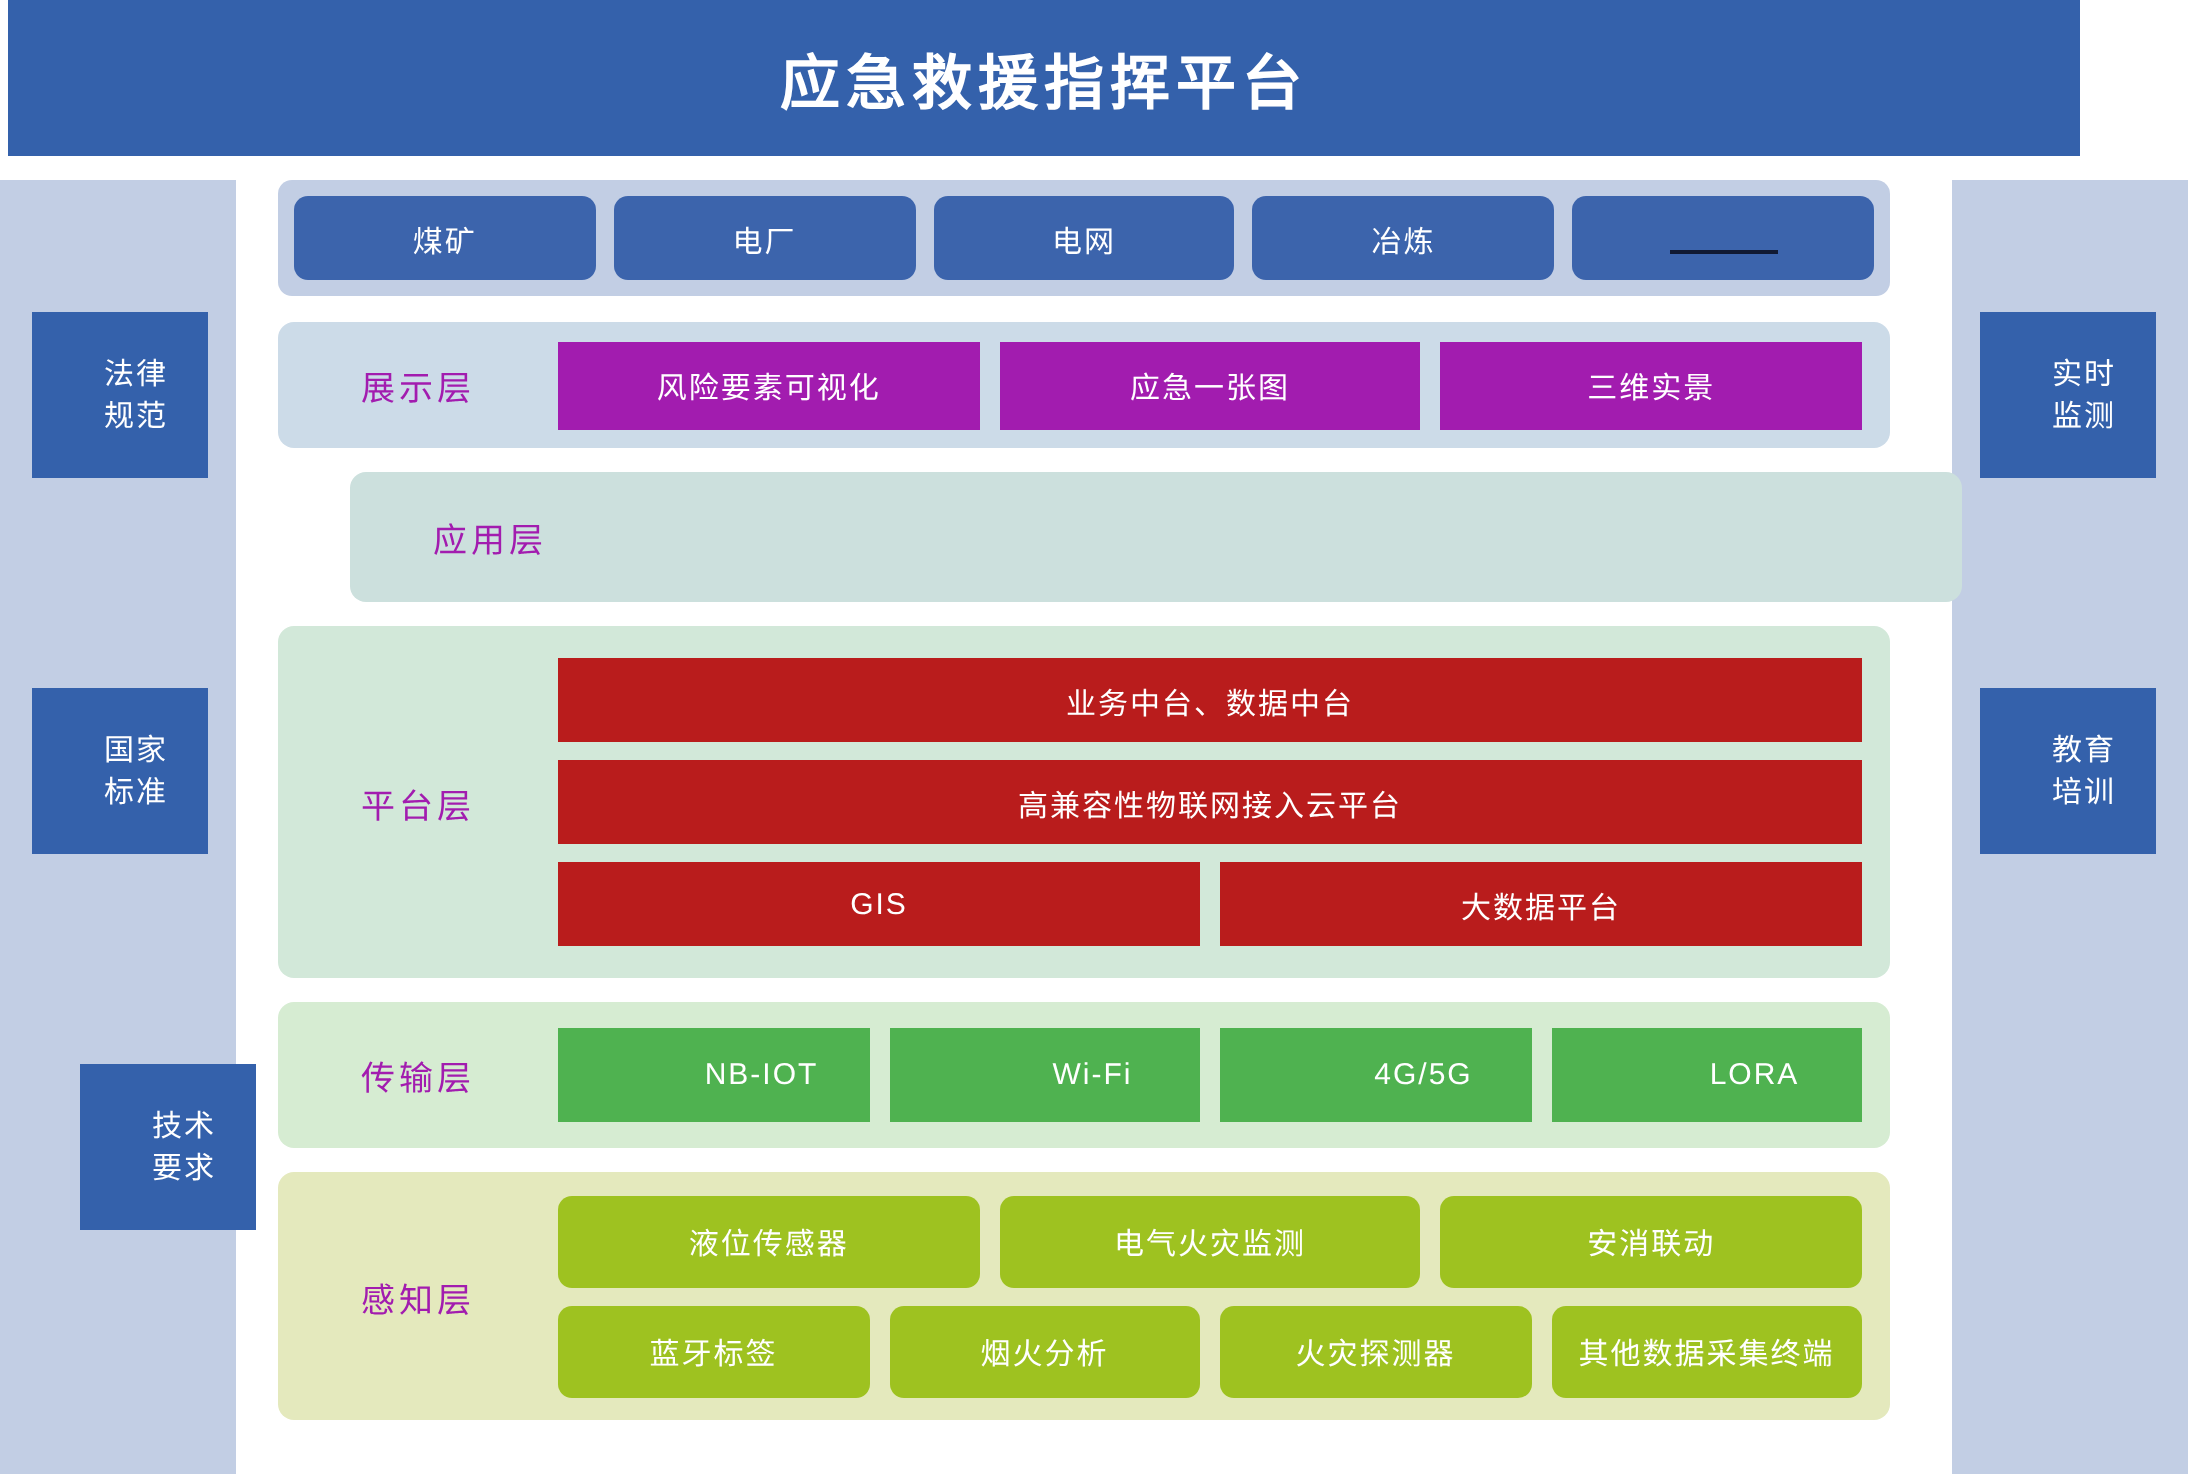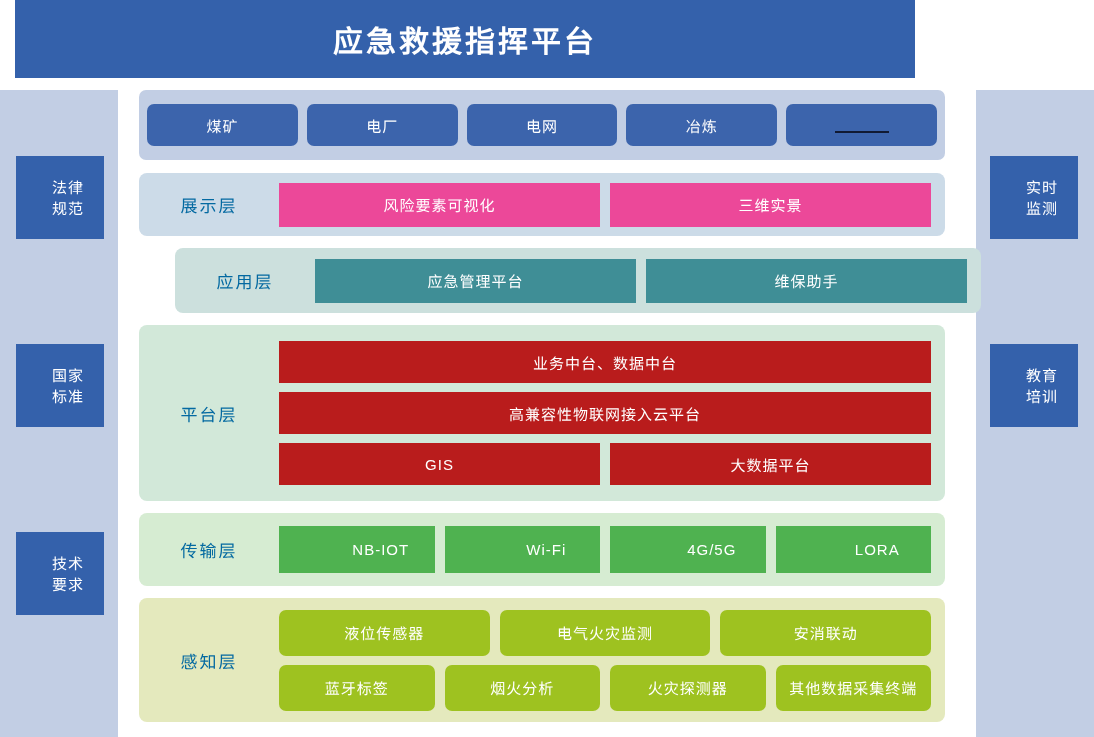--- a/index.html
+++ b/index.html
@@ -16,23 +16,23 @@
   #app {
     position: relative;
     width: 1094px;
     height: 737px;
     background: #ffffff;
   }
 
   
   .header {
     position: absolute;
-    left: 15px;
+    left: 4px;
     top: 0;
-    width: 900px;
+    width: 1036px;
     height: 78px;
     background: #3461ab;
     display: flex;
     align-items: center;
     justify-content: center;
   }
   .header-title {
     color: #ffffff;
     font-size: 30px;
     font-weight: bold;
@@ -75,34 +75,34 @@
     display: flex;
     align-items: center;
     justify-content: center;
     letter-spacing: 1px;
     padding-left: 16px;
   }
   .rail-left  .rail-chip { left: 16px; }
   .rail-right .rail-chip { left: 14px; }
   .rail-chip.r0 { top: 66px; }
   .rail-chip.r1 { top: 254px; }
-  .rail-chip.r2 { top: 442px; }
+  .rail-chip.r2 { top: 442px; margin-left: 24px; }
 
   
   .center {
     position: absolute;
     left: 139px;
     top: 12px;
     width: 820px;
   }
 
   
   .industry-band {
     width: 806px;
-    height: 70px;
+    height: 58px;
     background: #c2cee4;
     border-radius: 7px;
     display: flex;
     align-items: center;
     padding: 0 8px;
     gap: 9px;
     margin-bottom: 13px;
   }
   .industry-btn {
     flex: 1 1 0;
@@ -133,21 +133,21 @@
     border-radius: 8px;
     display: flex;
     align-items: center;
     margin-bottom: 12px;
   }
   .layer-label {
     width: 140px;
     flex: 0 0 140px;
     text-align: center;
     font-size: 17px;
-    color: #0369a1;
+    color: #a21caf;
     letter-spacing: 2px;
   }
   .layer-body {
     flex: 1 1 auto;
     display: flex;
     flex-direction: column;
     gap: 9px;
     padding-right: 14px;
   }
   .layer-row {
@@ -160,21 +160,21 @@
     align-items: center;
     justify-content: center;
     color: #ffffff;
     font-size: 15px;
     letter-spacing: 1px;
     cursor: pointer;
   }
 
   
   .layer.display { background: #ccdbe8; height: 63px; }
-  .layer.display .cell { height: 44px; background: #ec4899; }
+  .layer.display .cell { height: 44px; background: #a21caf; }
 
   
   .layer.application { background: #cce0dd; height: 65px; margin-left: 36px; }
   .layer.application .cell { height: 44px; background: #3f8e96; }
 
   
   .layer.platform { background: #d2e8d9; height: 176px; }
   .layer.platform .cell { height: 42px; background: #b91c1c; }
 
   
@@ -243,32 +243,27 @@
           <div class="industry-btn">电网</div>
           <div class="industry-btn">冶炼</div>
           <div class="industry-btn blank"></div>
         </div>
       <div>
           <div class="layer display">
             <div class="layer-label">展示层</div>
             <div class="layer-body">
               <div class="layer-row">
                 <div class="cell">风险要素可视化</div>
+                <div class="cell">应急一张图</div>
                 <div class="cell">三维实景</div>
               </div>
             </div>
           </div>
           <div class="layer application">
             <div class="layer-label">应用层</div>
-            <div class="layer-body">
-              <div class="layer-row">
-                <div class="cell">应急管理平台</div>
-                <div class="cell">维保助手</div>
-              </div>
-            </div>
           </div>
           <div class="layer platform">
             <div class="layer-label">平台层</div>
             <div class="layer-body">
               <div class="layer-row">
                 <div class="cell">业务中台、数据中台</div>
               </div>
               <div class="layer-row">
                 <div class="cell">高兼容性物联网接入云平台</div>
               </div>

